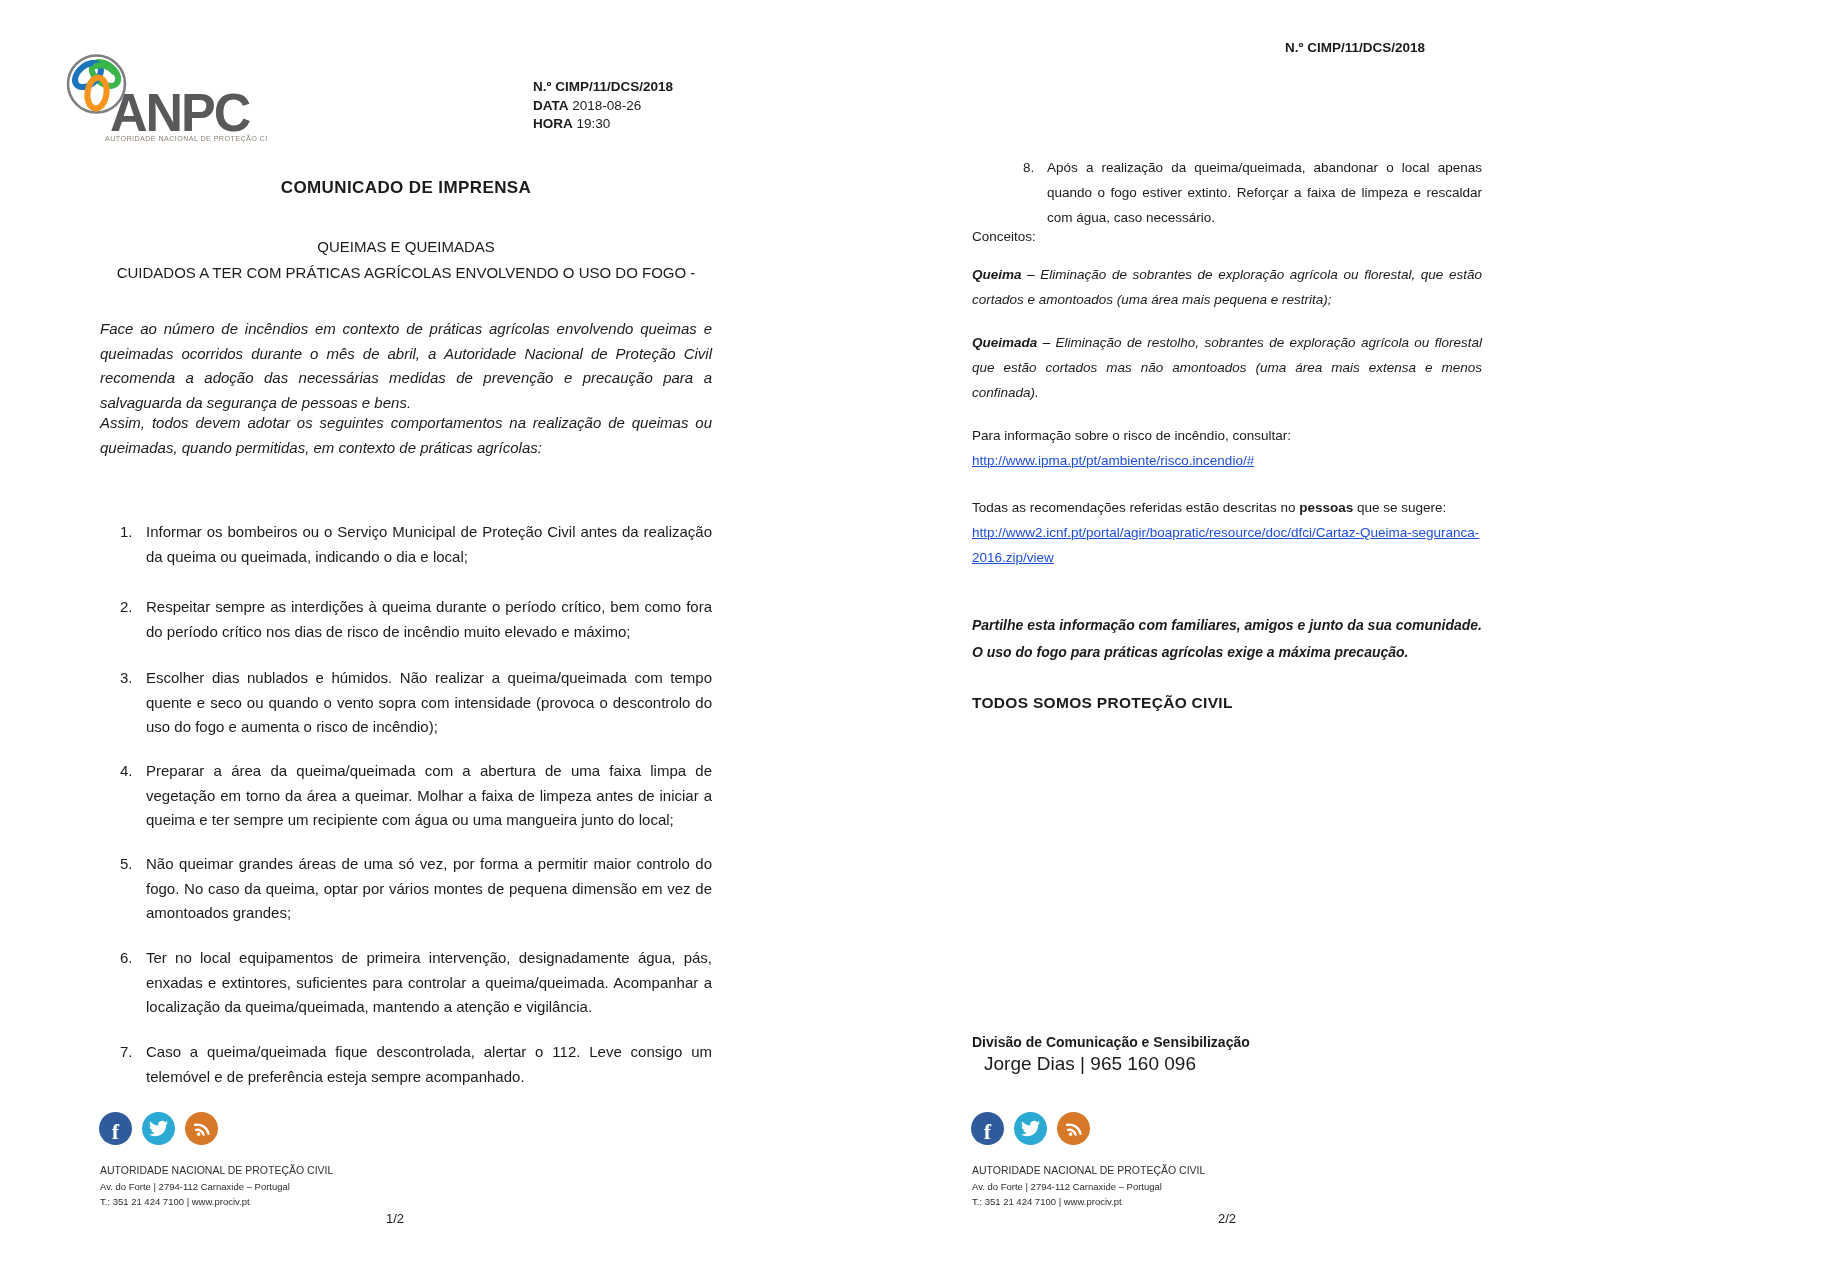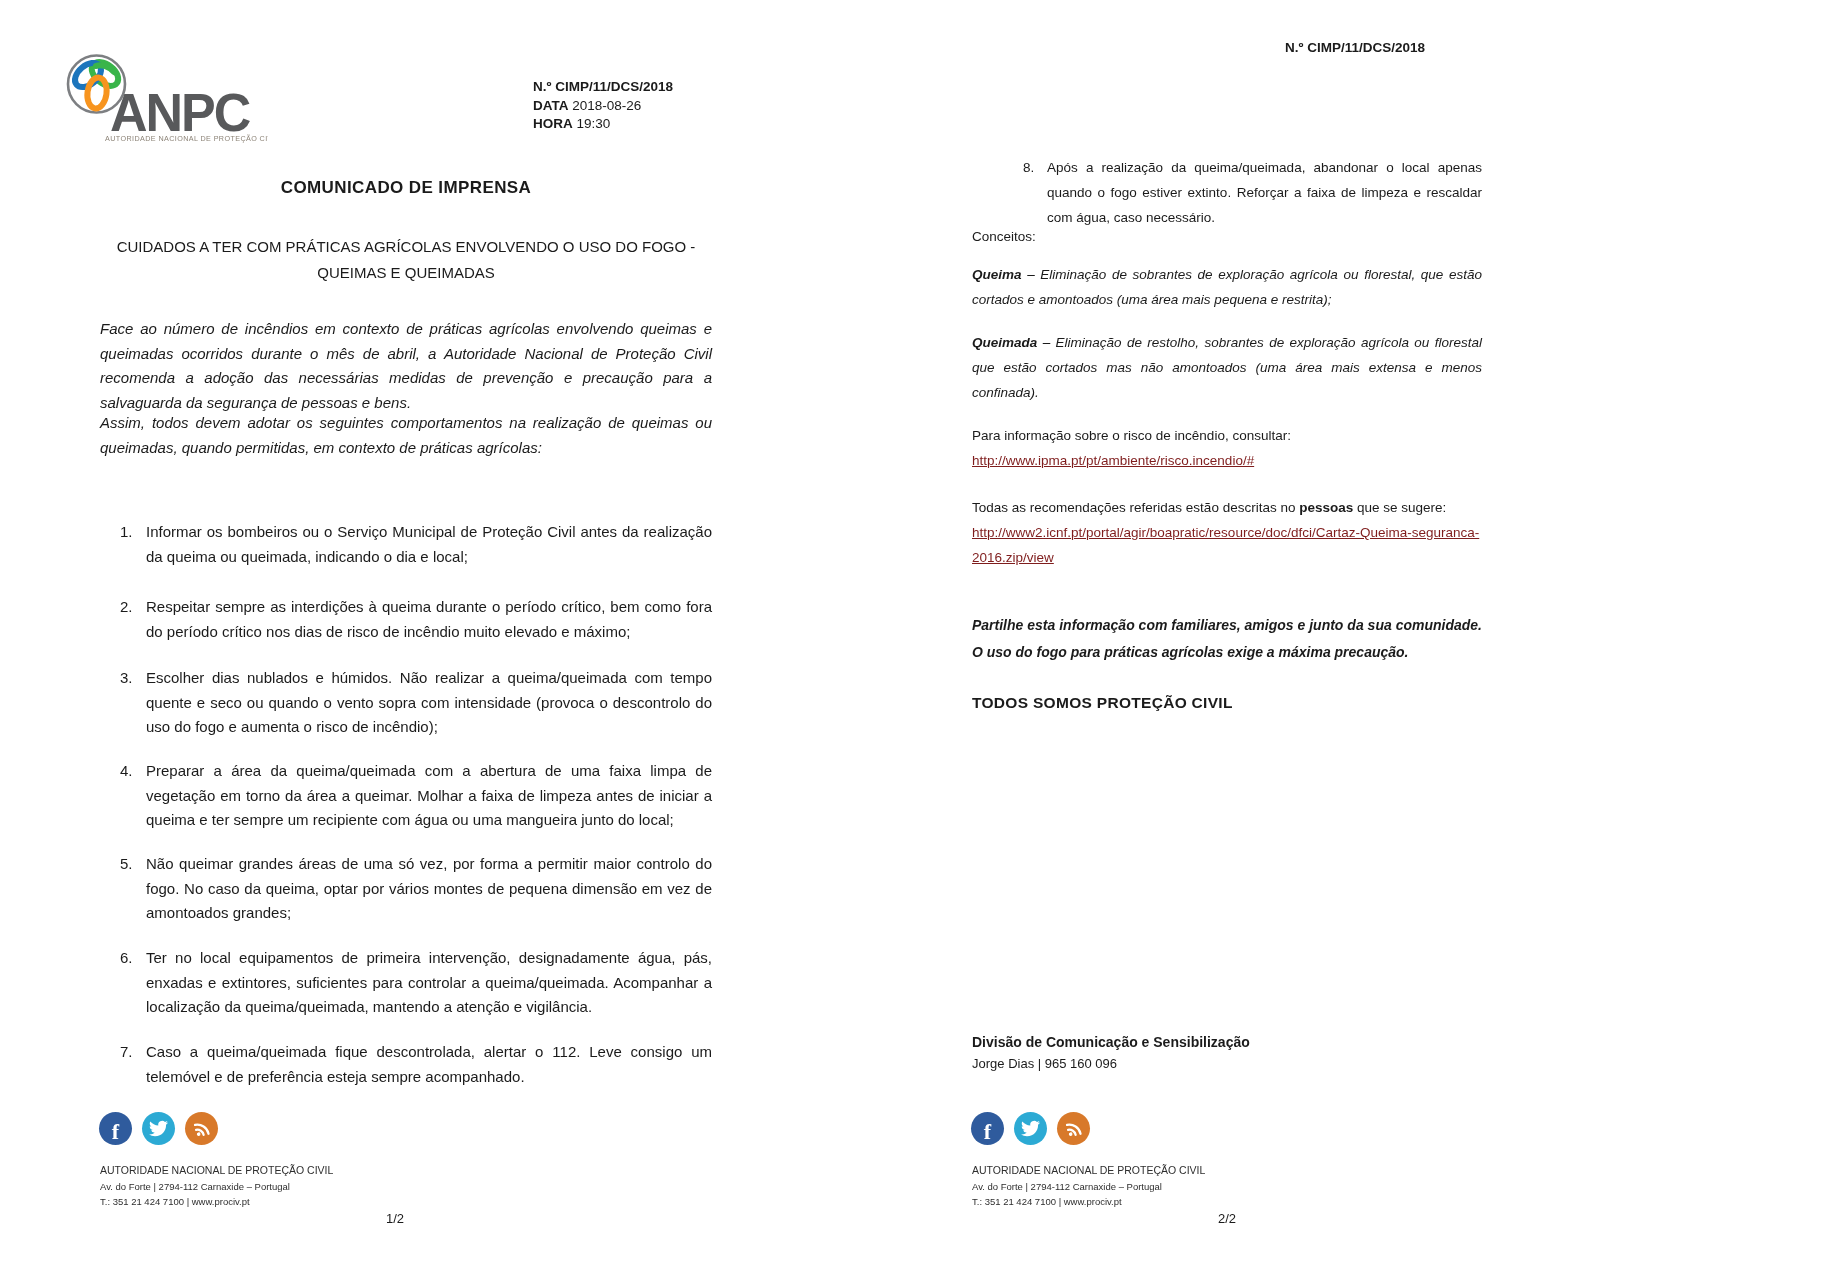--- a/index.html
+++ b/index.html
@@ -41,23 +41,23 @@
   .conceitos{top:224px;}
   .queima{top:262px;}
   .queimada{top:330px;}
   .riscoinfo{top:423px;}
   .riscolink{top:448px;}
   .cartaz{top:495px;}
   .partilhe{top:612px;font-size:14px;font-weight:bold;line-height:27px;}
   .slogan{top:690px;font-size:15.5px;font-weight:bold;letter-spacing:.3px;}
   .divisao{top:1032px;line-height:21px;}
   .divisao .d1{font-weight:bold;font-size:14px;}
-  .divisao .d2{font-size:13px;}
-
-  a.doclink{color:#7f1d1d;text-decoration:underline;display:block;}
+  .divisao .d2{font-size:19px;margin-left:12px;}
+
+  a.doclink{color:#1d4ed8;text-decoration:underline;display:block;}
 
   
   .social{display:flex;gap:10px;top:1112px;}
   .sicon{width:33px;height:33px;border-radius:50%;display:flex;align-items:center;justify-content:center;}
   .fb{background:#2f5b9d;}
   .tw{background:#2caad4;}
   .rss{background:#d8792a;}
   .fb span{color:#fff;font-weight:bold;font-size:22px;font-family:"Liberation Serif",serif;position:relative;top:3px;}
   .soc1{left:99px;}
   .soc2{left:971px;}
@@ -88,22 +88,22 @@
 
 <div class="abs meta1">
   <div><span class="lbl">N.º CIMP/11/DCS/2018</span></div>
   <div><span class="lbl">DATA</span> <span>2018-08-26</span></div>
   <div><span class="lbl">HORA</span> <span>19:30</span></div>
 </div>
 
 <div class="abs title1 center">COMUNICADO DE IMPRENSA</div>
 
 <div class="abs subtitle1 center">
+  <div>QUEIMAS E QUEIMADAS</div>
   <div>CUIDADOS A TER COM PRÁTICAS AGRÍCOLAS ENVOLVENDO O USO DO FOGO -</div>
-  <div>QUEIMAS E QUEIMADAS</div>
 </div>
 
 <div class="abs body1 justify p1a">Face ao número de incêndios em contexto de práticas agrícolas envolvendo queimas e queimadas ocorridos durante o mês de abril, a Autoridade Nacional de Proteção Civil recomenda a adoção das necessárias medidas de prevenção e precaução para a salvaguarda da segurança de pessoas e bens.</div>
 <div class="abs body1 justify p1b">Assim, todos devem adotar os seguintes comportamentos na realização de queimas ou queimadas, quando permitidas, em contexto de práticas agrícolas:</div>
 
 <div class="abs body1 li it1">
   <span class="num">1.</span>
     <span class="txt">Informar os bombeiros ou o Serviço Municipal de Proteção Civil antes da realização da queima ou queimada, indicando o dia e local;</span>
 </div>
 <div class="abs body1 li it2">

